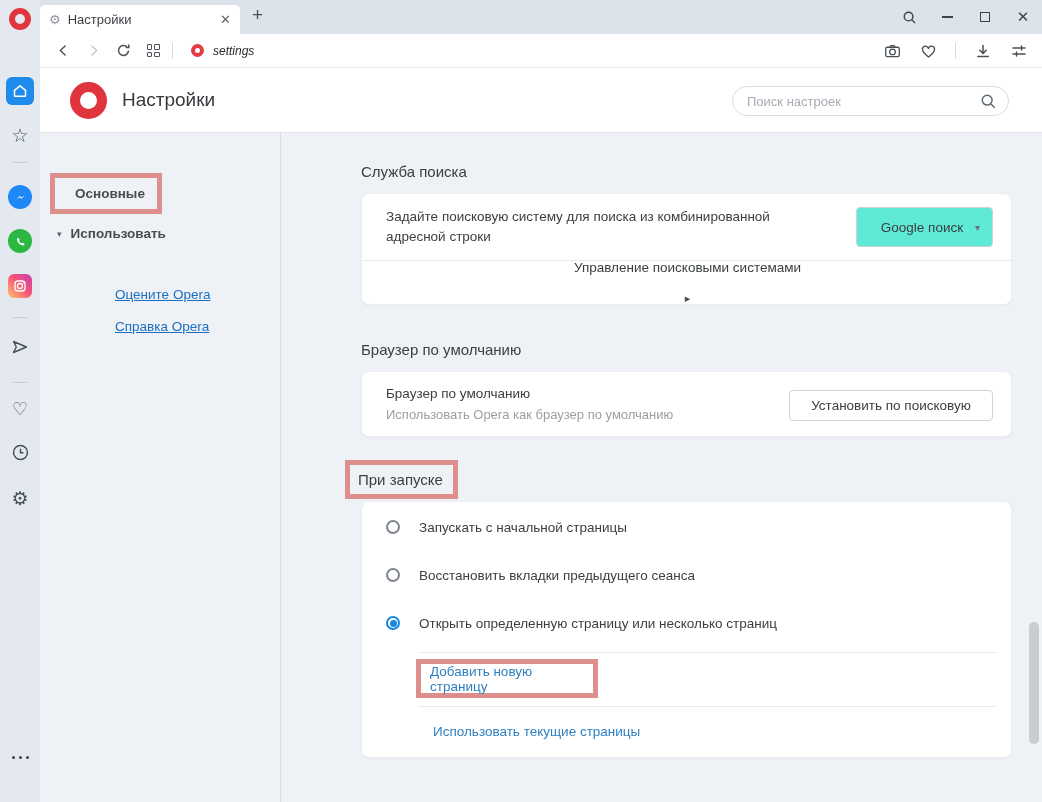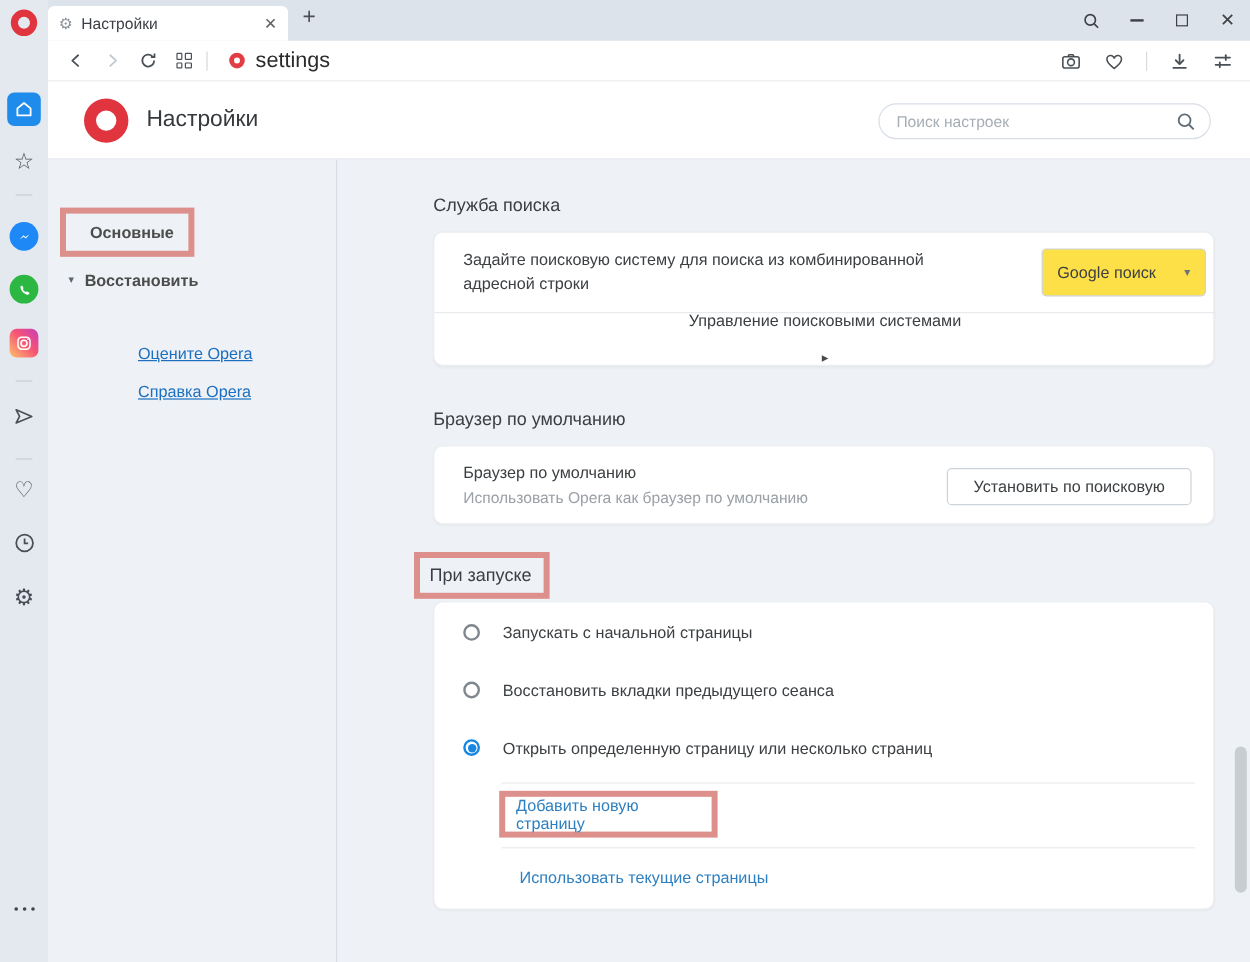--- a/index.html
+++ b/index.html
@@ -34,21 +34,21 @@
   .wc-max i { display:block; width:10px; height:10px; border:1.6px solid #3c4248; }
   .wc-close { font-size:15px; }
 
   
   .addrbar { position:absolute; left:40px; top:34px; width:1002px; height:34px; background:#fff; border-bottom:1px solid #e4e8ec; display:flex; align-items:center; }
   .addrbar .nav-ic { display:flex; align-items:center; justify-content:center; width:30px; }
   .vsep { width:1px; height:16px; background:#d5dade; margin:0 4px; }
   .grid-ic { width:13px; height:13px; display:grid; grid-template-columns:1fr 1fr; grid-template-rows:1fr 1fr; gap:2px; }
   .grid-ic i { border:1.5px solid #4a5056; border-radius:1px; }
   .o-badge { width:13px; height:13px; border:4px solid #e23c44; border-radius:50%; margin:0 9px 0 14px; }
-  .url-text { font-size:18px; color:#2b2b2b; }
+  .url-text { font-size:12px; color:#2b2b2b;font-style:italic; }
   .addr-right { position:absolute; right:10px; top:0; height:34px; display:flex; align-items:center; gap:10px; }
   .addr-right .a-ic { width:26px; display:flex; justify-content:center; align-items:center; }
 
   
   .page-header { position:absolute; left:40px; top:68px; width:1002px; height:65px; background:#fff; border-bottom:1px solid #e1e5e9; }
   .opera-logo-lg { position:absolute; left:30px; top:14px; width:37px; height:37px; border:10px solid #e0343f; border-radius:50%; }
   .page-title { position:absolute; left:82px; top:21px; font-size:19px; color:#36393d; }
   .search-pill { position:absolute; right:33px; top:18px; width:277px; height:30px; border:1px solid #d7dee6; border-radius:15px; background:#fff; }
   .search-pill input { position:absolute; left:14px; top:0; width:215px; height:28px; border:0; outline:none; font-size:13px; color:#701a75; font-family:inherit; background:transparent; }
   .search-pill input::placeholder { color:#a7adb5; }
@@ -63,21 +63,21 @@
   .nav-adv { position:absolute; left:17px; top:93px; display:flex; align-items:center; gap:9px; }
   .nav-adv .tri { font-size:9px; color:#5b6670; }
   .nav-adv .lbl { font-size:13.5px; font-weight:bold; color:#4c4c4c; }
   .nav-link { position:absolute; left:35px; font-size:13.5px; color:#1c6fc0; text-decoration:underline;margin-left:40px; }
   .nav-link.rate { top:154px; } .nav-link.help { top:186px; }
 
   .sec-h { position:absolute; left:321px; font-size:15px; color:#3b3f44; }
   .card { position:absolute; left:321px; width:651px; background:#fff; border:1px solid #eceef1; border-radius:8px; box-shadow:0 1px 2px rgba(0,0,0,.04); }
   .card1 { top:60px; height:112px; }
   .card1 .settext { position:absolute; left:24px; top:13px; width:440px; font-size:13.5px; line-height:20px; color:#3c4043; }
-  .dropdown { position:absolute; left:506px; top:13px; width:137px; height:40px; border:1px solid #ccd3da; border-radius:4px; background:#fde047; display:flex; align-items:center; padding:0 12px; }
+  .dropdown { position:absolute; left:494px; top:13px; width:137px; height:40px; border:1px solid #ccd3da; border-radius:4px; background:#5eead4; display:flex; align-items:center; padding:0 12px;text-align:center; }
   .dropdown .dd-lbl { flex:1; font-size:13.5px; color:#3c4043; }
   .dropdown .dd-caret { font-size:10px; color:#6a737c; }
   .hdiv { position:absolute; height:1px; background:#e8ebee; }
   .card1 .hdiv { left:0; width:651px; top:66px; }
   .card1 .manage { position:absolute; left:24px; top:66px; width:603px; height:45px; display:flex; align-items:center;flex-direction:column; }
   .card1 .manage .m-lbl { flex:1; font-size:13.5px; color:#3c4043; }
   .card1 .manage .chev { font-size:11px; color:#4a4a4a; }
 
   .card2 { top:238px; height:66px; }
   .card2 .db-title { position:absolute; left:24px; top:14px; font-size:13.5px; color:#3c4043; }
@@ -276,21 +276,21 @@
 </div>
 
 <div class="page-body">
 
   <div class="settings-nav">
     <div class="annot annot-basic">
       <span class="nav-basic">Основные</span>
     </div>
     <div class="nav-adv">
       <span class="tri">▾</span>
-      <span class="lbl">Восстановить</span>
+      <span class="lbl">Использовать</span>
     </div>
     <a class="nav-link rate">Оцените Opera</a>
     <a class="nav-link help">Справка Opera</a>
   </div>
 
   <div class="sec-h" style="top:30px">Служба поиска</div>
   <div class="card card1">
     <div class="settext">Задайте поисковую систему для поиска из комбинированной адресной строки</div>
     <div class="dropdown">
       <span class="dd-lbl">Google поиск</span>

